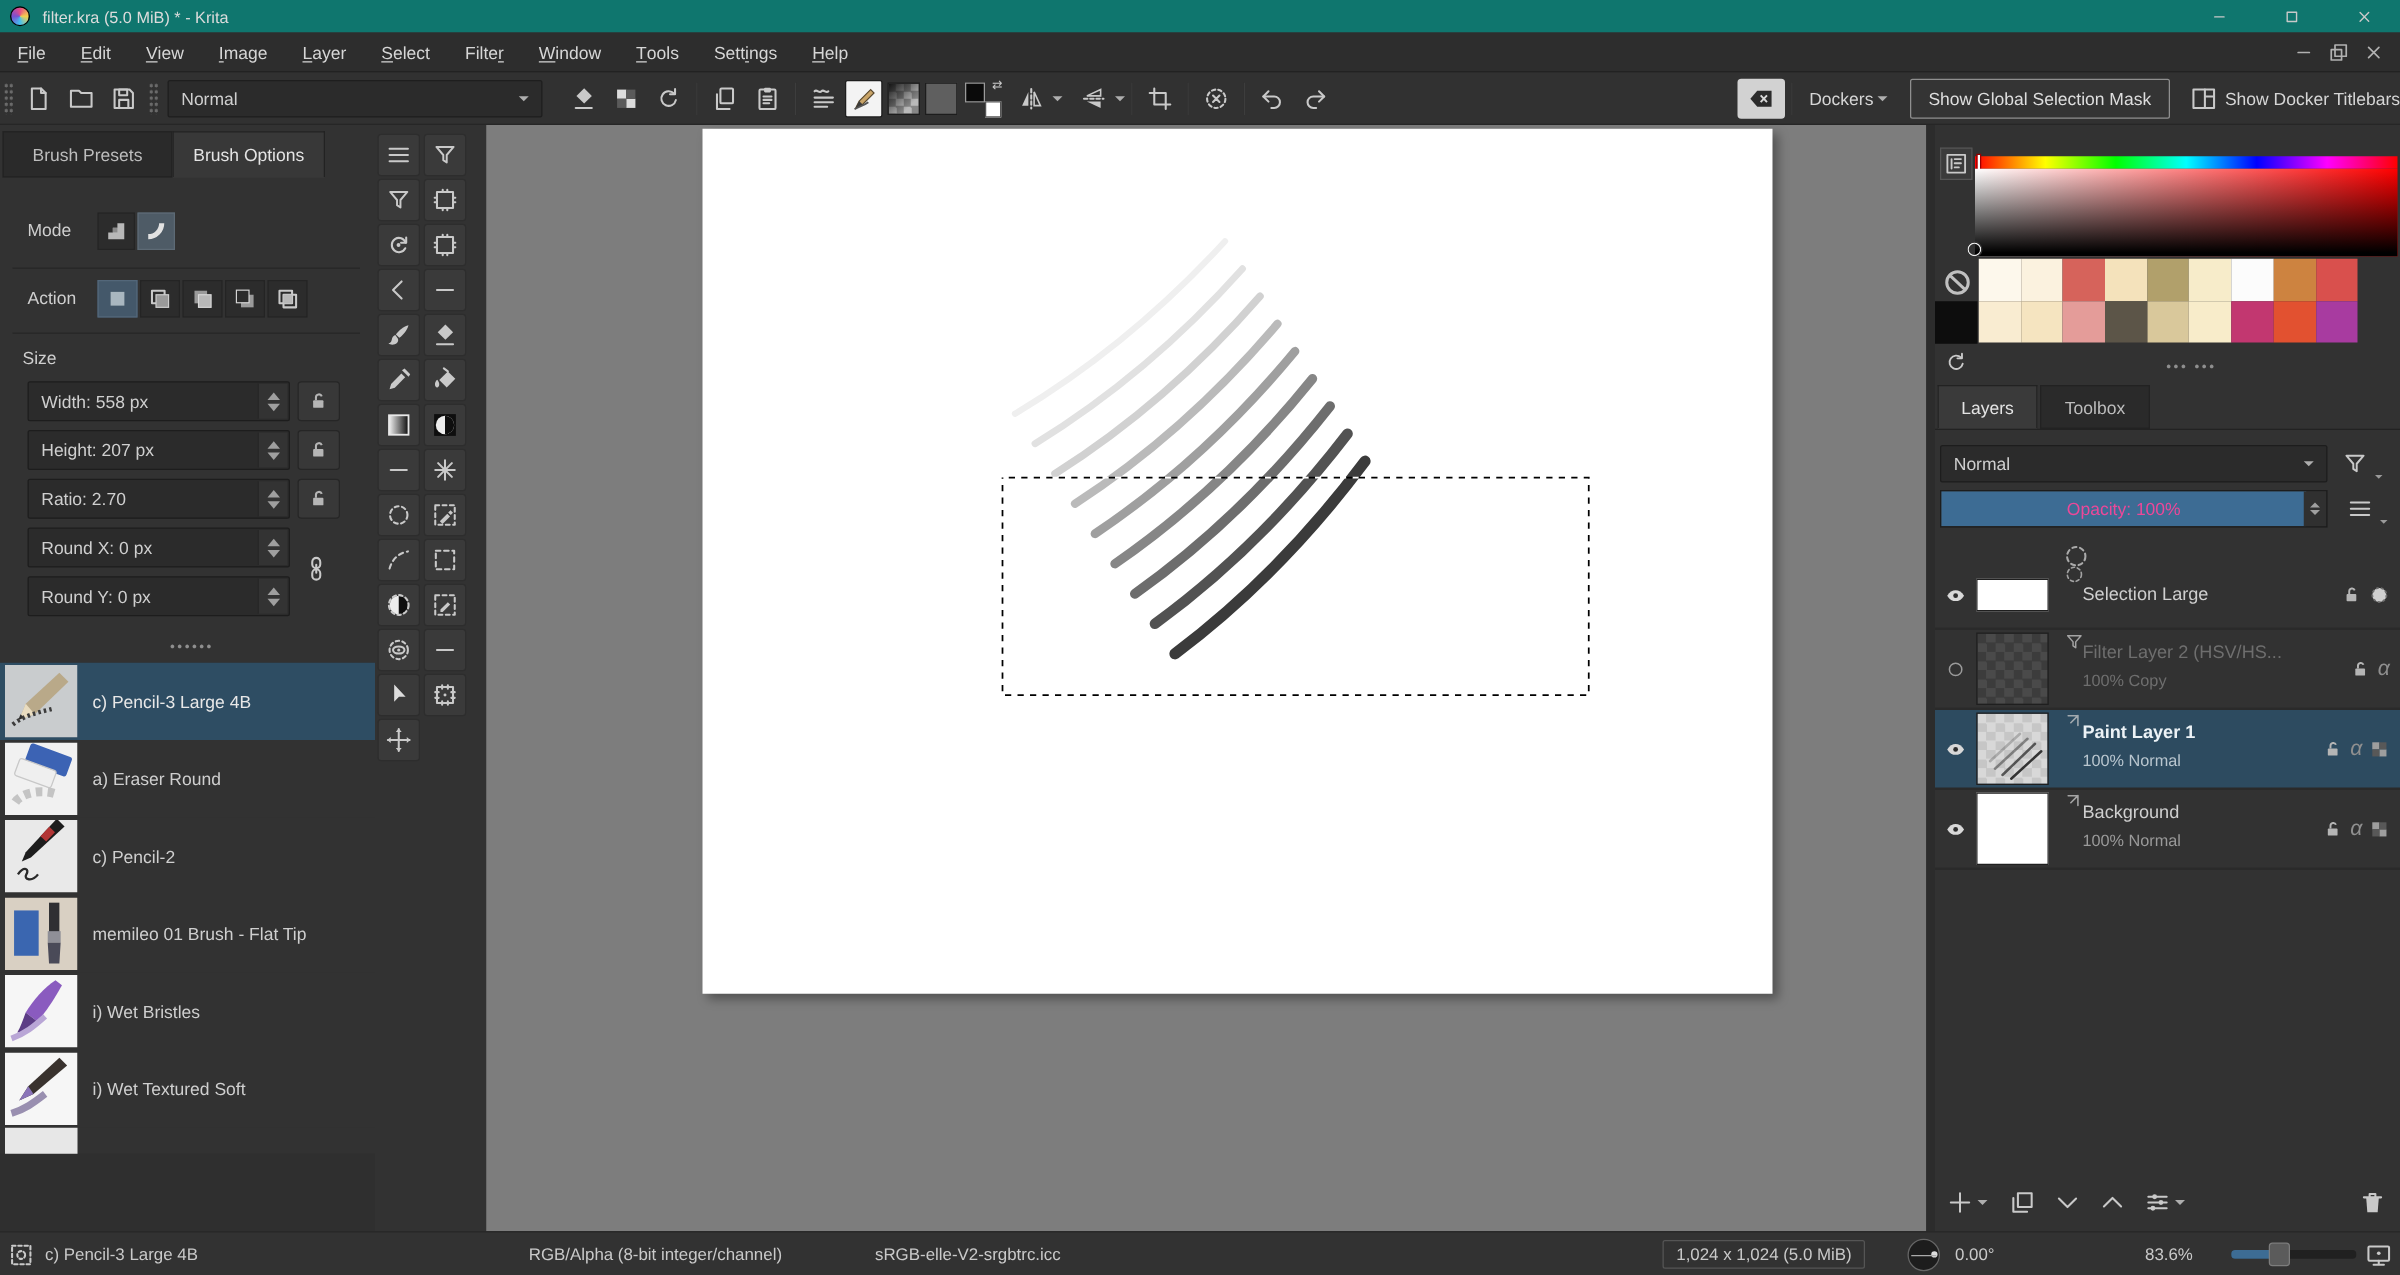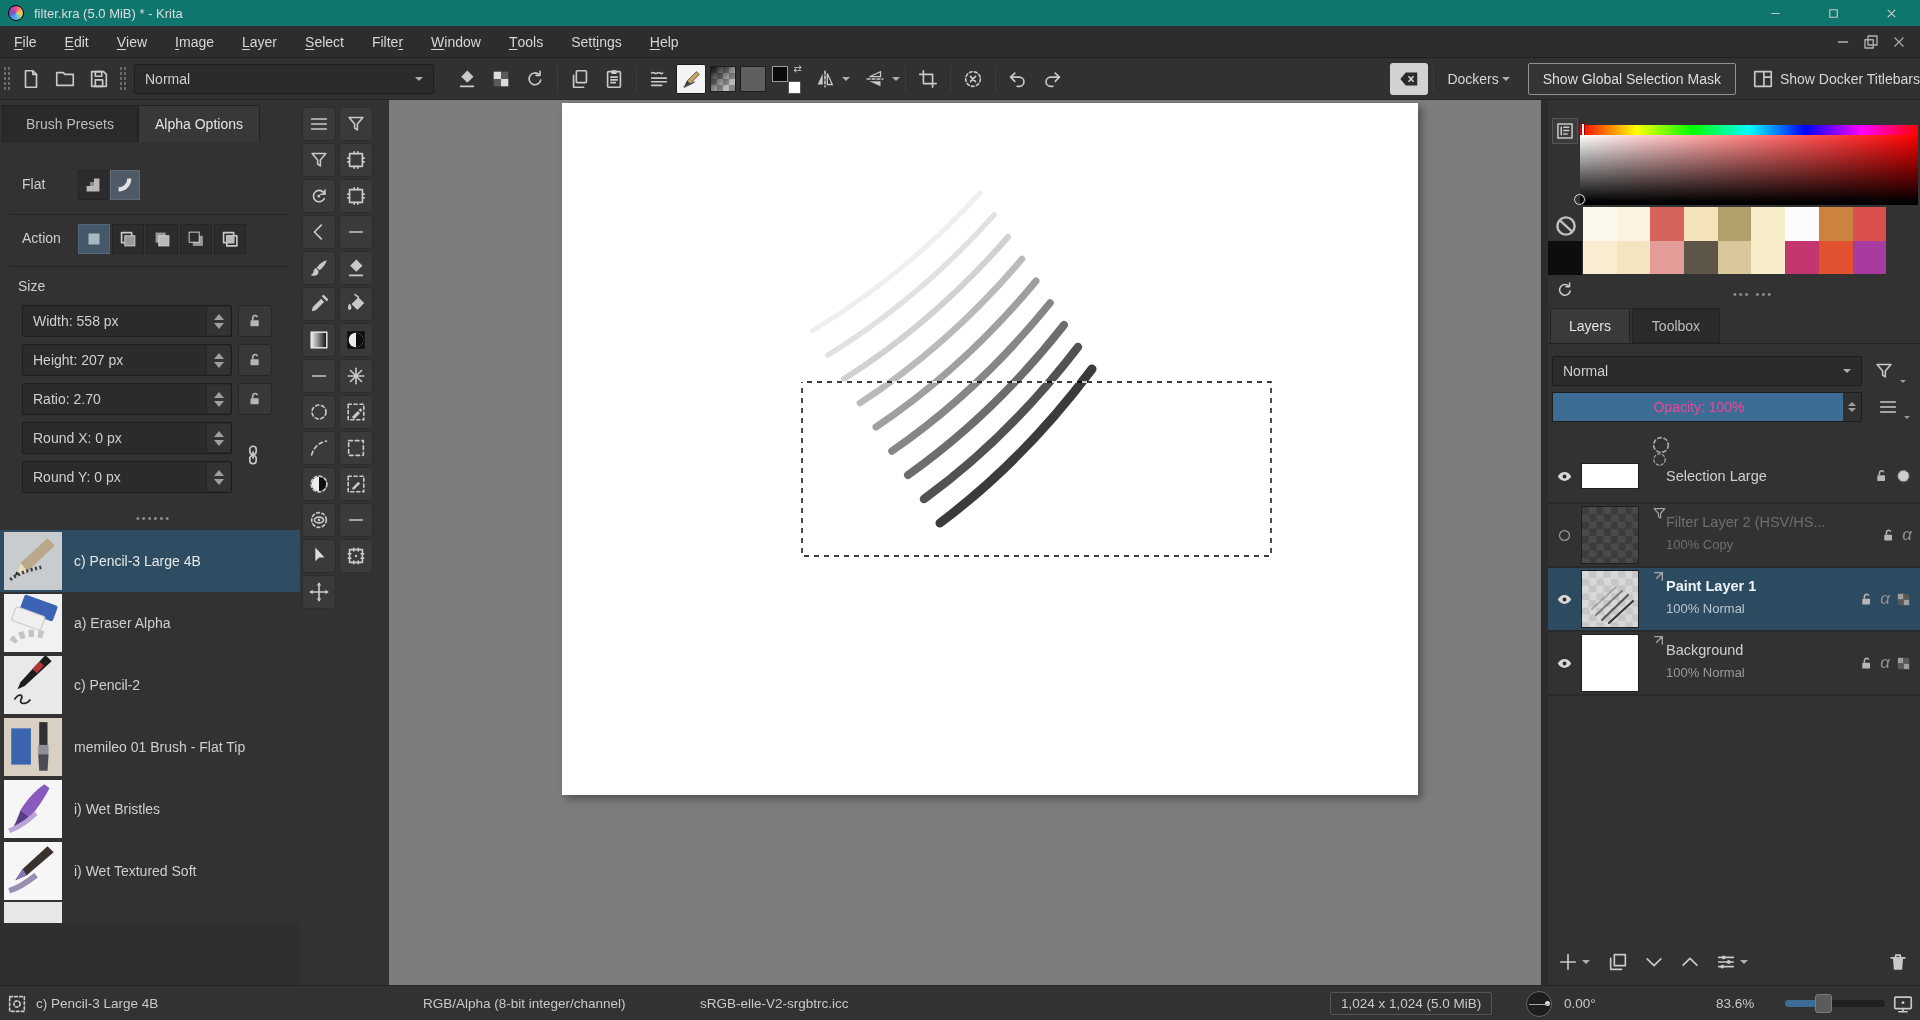--- a/index.html
+++ b/index.html
@@ -342,23 +342,23 @@
         <path d="M13 4v16M13 10h8" class="s"></path>
       </svg>
     </div>
   <div id="sdt-btn">
     <span>Show Docker Titlebars</span>
   </div>
 </div>
 
 <div id="leftpanel">
   <div class="ltab" id="tab-brush-presets">Brush Presets</div>
-  <div class="ltab" id="tab-tool-options">Alpha Options</div>
-
-  <div class="lp-label" style="top:76px">Flat</div>
+  <div class="ltab" id="tab-tool-options">Brush Options</div>
+
+  <div class="lp-label" style="top:76px">Mode</div>
   <div class="mode-btn" style="left:78px; top:70px">
       <svg class="ic" width="22" height="22" viewBox="0 0 24 24">
         <path d="M5 19v-6h4V9h4V5h6v14z" fill="#b8b8b8"></path>
         <rect x="9" y="9" width="4" height="4" fill="#8a8a8a"></rect>
       </svg>
     </div>
   <div class="mode-btn" style="left:110px; top:70px; background:#4e5b66; border-color:#5d6a75">
       <svg class="ic" width="22" height="22" viewBox="0 0 24 24">
         <path d="M5 19A14 14 0 0 0 19 5h-4.5A9.5 9.5 0 0 1 5 14.5z" fill="#e2e2e2"></path>
       </svg>
@@ -483,21 +483,21 @@
         <div class="thumb">
           <svg class="ic" width="58" height="58" viewBox="0 0 56 56">
             <rect width="56" height="56" fill="#f1f1f1"></rect>
             <g transform="rotate(20 28 20)">
               <rect x="14" y="4" width="34" height="16" rx="2" fill="#3c63b4"></rect>
               <rect x="10" y="18" width="30" height="14" rx="2" fill="#efefef" stroke="#c8c8c8"></rect>
             </g>
             <path d="M8 46a22 13 0 0 1 32-6" stroke="#c4c4c4" stroke-width="7" fill="none" stroke-dasharray="5 4"></path>
           </svg>
         </div>
-        <span class="plabel">a) Eraser Alpha</span>
+        <span class="plabel">a) Eraser Round</span>
       </div>
       <div class="preset-row">
         <div class="thumb">
           <svg class="ic" width="58" height="58" viewBox="0 0 56 56">
             <rect width="56" height="56" fill="#e9e9e9"></rect>
             <path d="M46 5L20 29l-7 3 3-7L40-1z" fill="#1d1d1d"></path>
             <rect x="30" y="6" width="6" height="10" transform="rotate(43 33 11)" fill="#b23535"></rect>
             <path d="M10 42c5-7 9-4 6.5 0s4.5 6 9 0" stroke="#2a2a2a" stroke-width="1.8" fill="none"></path>
           </svg>
         </div>

